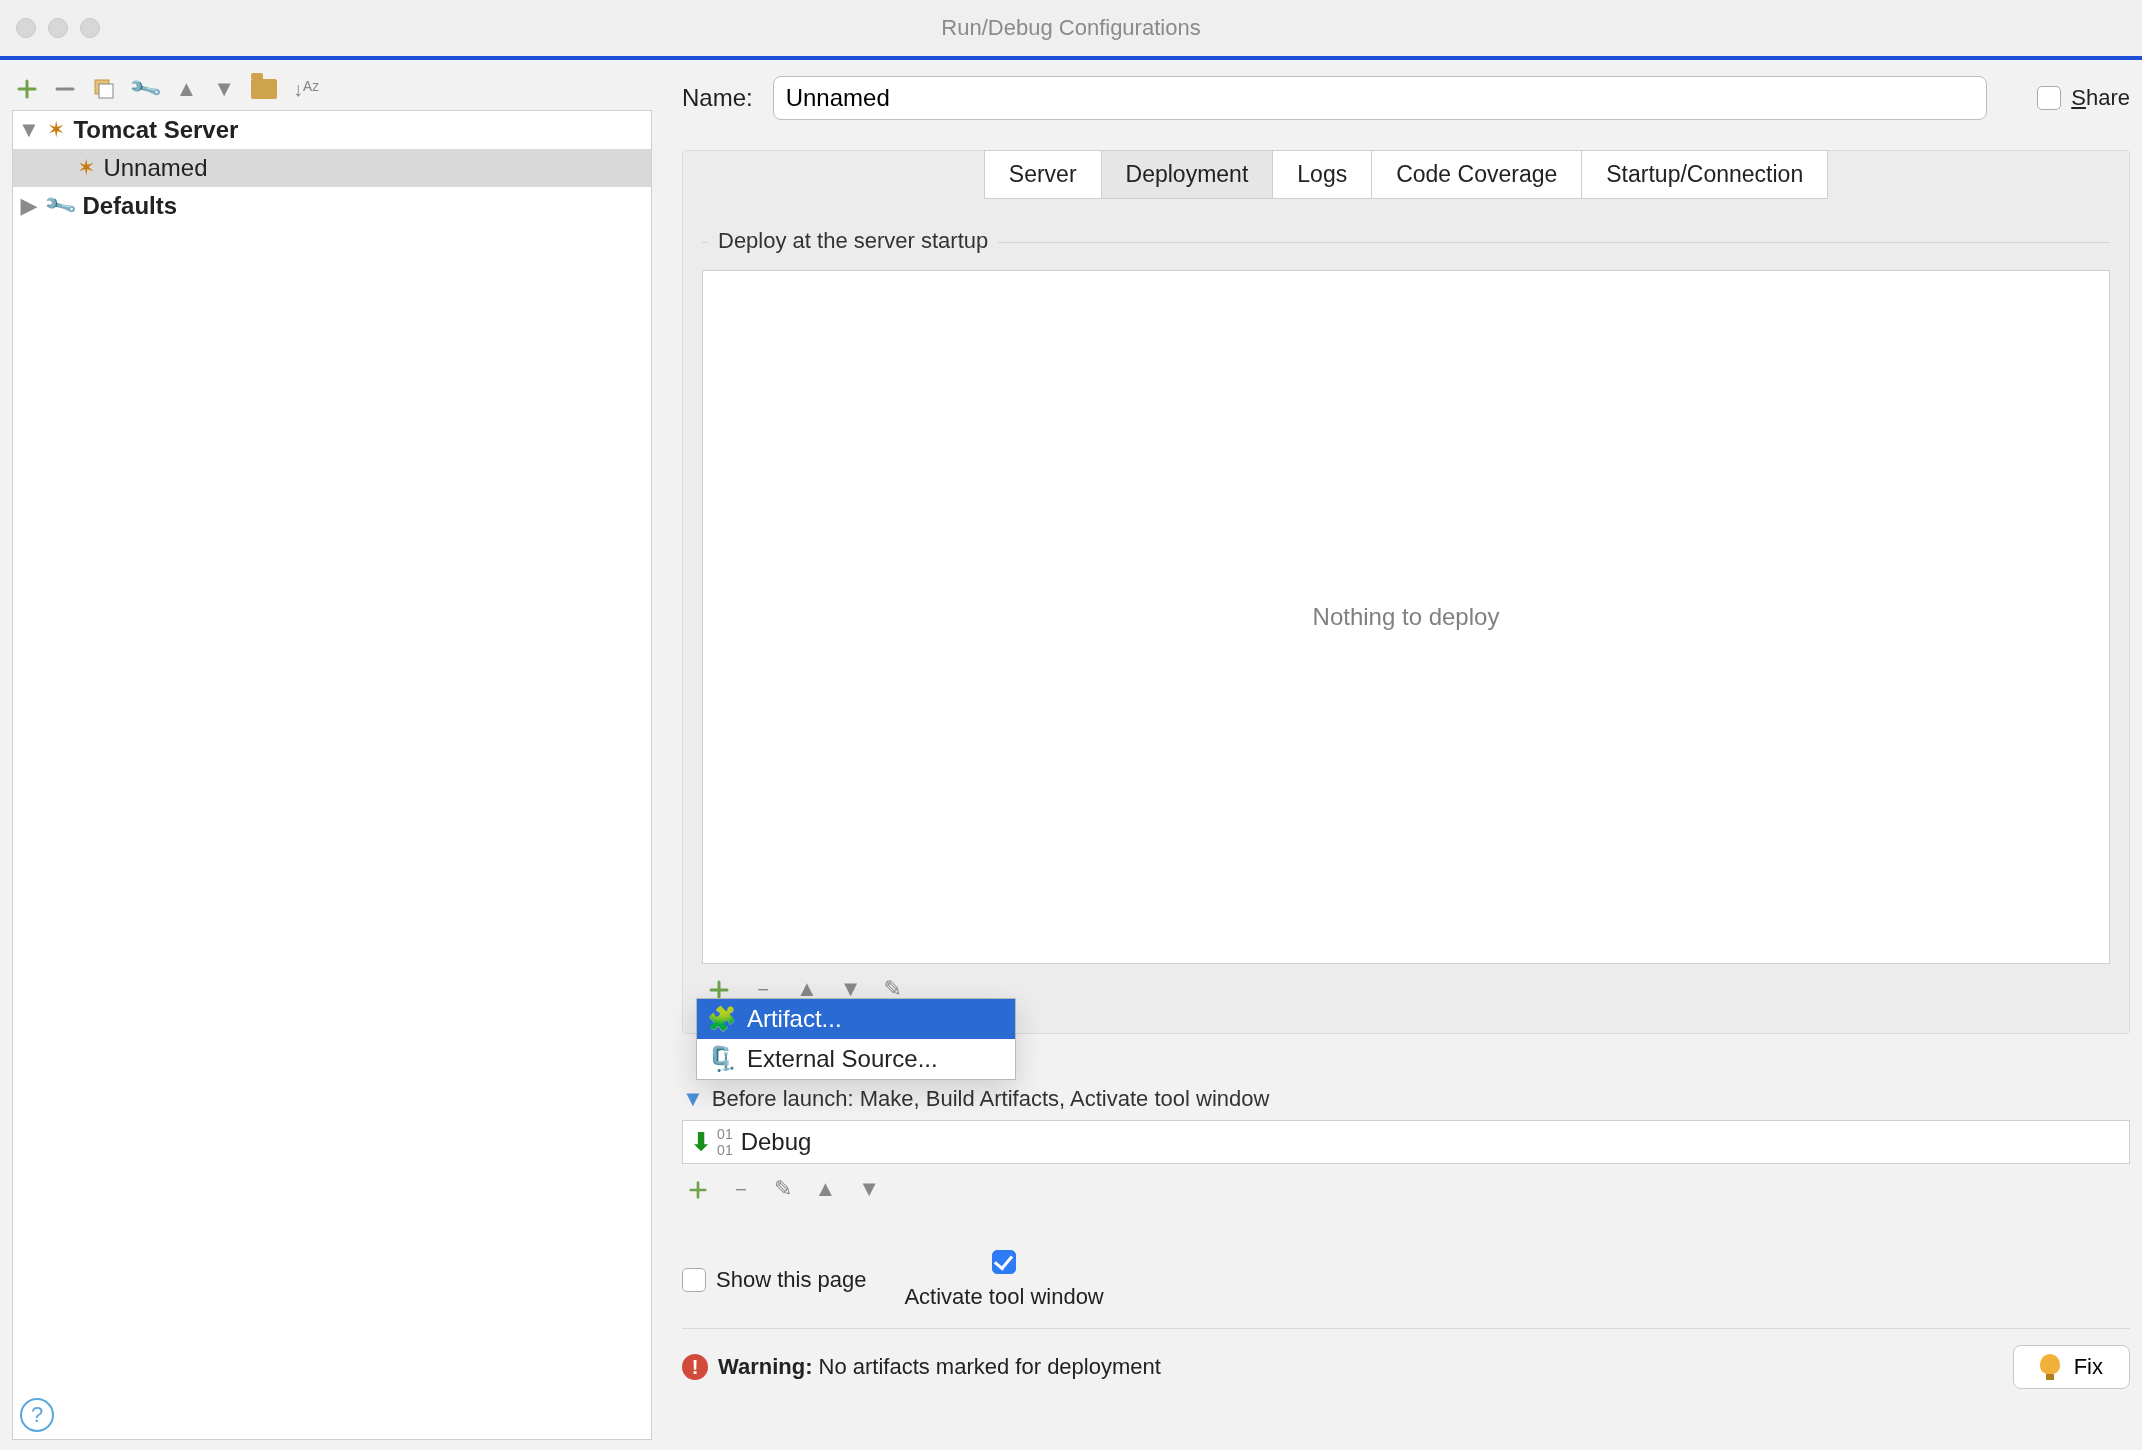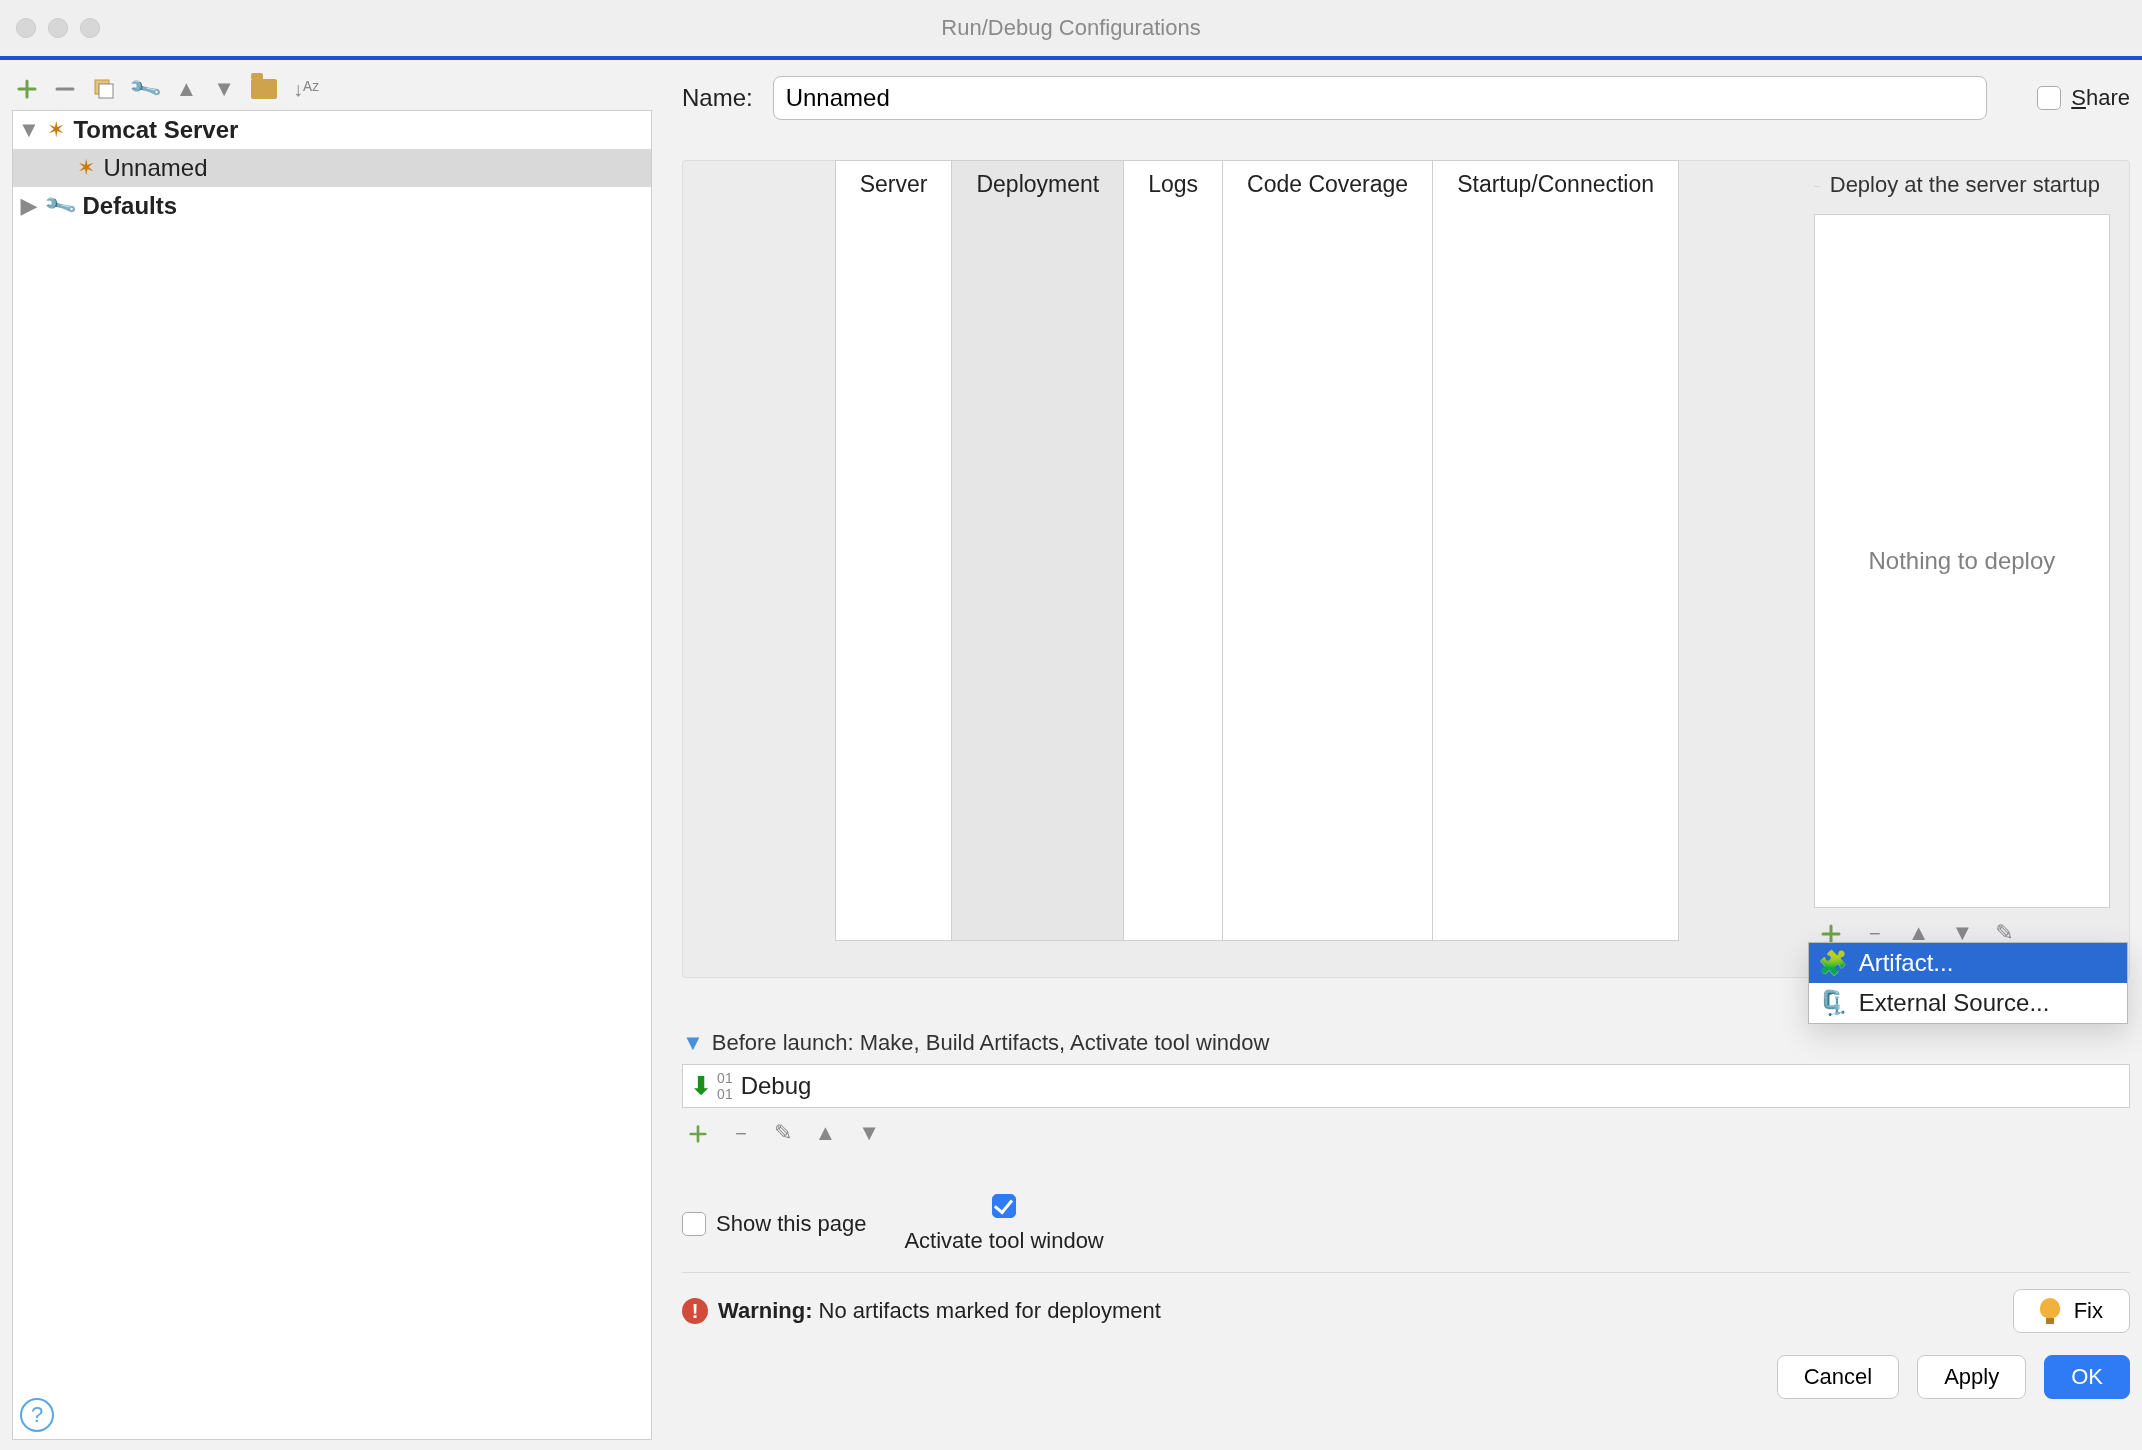--- a/index.html
+++ b/index.html
@@ -24,21 +24,21 @@
   
   .right { flex: 1; display: flex; flex-direction: column; padding-left: 20px; }
   .name-row { display: flex; align-items: center; gap: 20px; }
   .name-row label { font-size: 24px; }
   .name-row input { flex: 1; height: 44px; border: 1px solid #bdbdbd; border-radius: 8px; padding: 0 12px; font-size: 24px; background: #fff; }
   .share { display: flex; align-items: center; gap: 10px; margin-left: 30px; }
   .chk { width: 24px; height: 24px; border: 1.5px solid #aaa; border-radius: 5px; background: #fff; display: inline-block; }
   .chk.on { background: #2f7bf6; border-color: #2f7bf6; position: relative; }
   .chk.on::after { content: ""; position: absolute; left: 5px; top: 1px; width: 8px; height: 14px; border: solid #fff; border-width: 0 3px 3px 0; transform: rotate(40deg); }
   .underline-s { text-decoration: underline; }
-  .panel { margin-top: 40px; border: 1px solid #dcdcdc; border-radius: 4px; background: #ececec; padding: 0 18px 18px 18px; display: flex; flex-direction: row; }
+  .panel { margin-top: 30px; border: 1px solid #dcdcdc; border-radius: 4px; background: #ececec; padding: 0 18px 18px 18px; display: flex; flex-direction: column; }
   .tabs { display: flex; gap: 0; margin: -1px auto 18px auto; }
   .tab { padding: 10px 24px; border: 1px solid #cfcfcf; background: #fff; font-size: 23px; border-right: none; }
   .tab:last-child { border-right: 1px solid #cfcfcf; }
   .tab.sel { background: #e6e6e6; }
   .group { border: 1px solid transparent; position: relative; margin-top: 10px; }
   .group::before { content:""; position:absolute; top:14px; left:0; right:0; border-top:1px solid #d6d6d6; }
   .group-title { position: relative; display: inline-block; background: #ececec; padding: 0 10px; margin-left: 6px; font-size: 22px; color: #333; z-index: 1; }
   .deploy-box { margin-top: 16px; height: 694px; background: #fff; border: 1px solid #cfcfcf; display: flex; align-items: center; justify-content: center; color: #808080; font-size: 24px; }
   .mini-tb { display: flex; align-items: center; gap: 22px; padding: 10px 6px; }
   .mini-tb .ic { color: #888; cursor: pointer; }
@@ -213,22 +213,17 @@
         <span style="font-weight:700; margin-right:6px;">Warning:</span>
         <span>No artifacts marked for deployment</span>
         <div class="fix">
           <button class="btn">
             <span class="bulb"></span>
             <span>Fix</span>
           </button>
         </div>
       </div>
 
-      <div class="final-row" style="justify-content:flex-end;">
-        <button class="btn">Cancel</button>
-        <button class="btn">Apply</button>
-        <button class="btn primary">OK</button>
-      </div>
     </div>
   </div>
 
   <div class="help">?</div>
 </div>
 
 </body></html>

